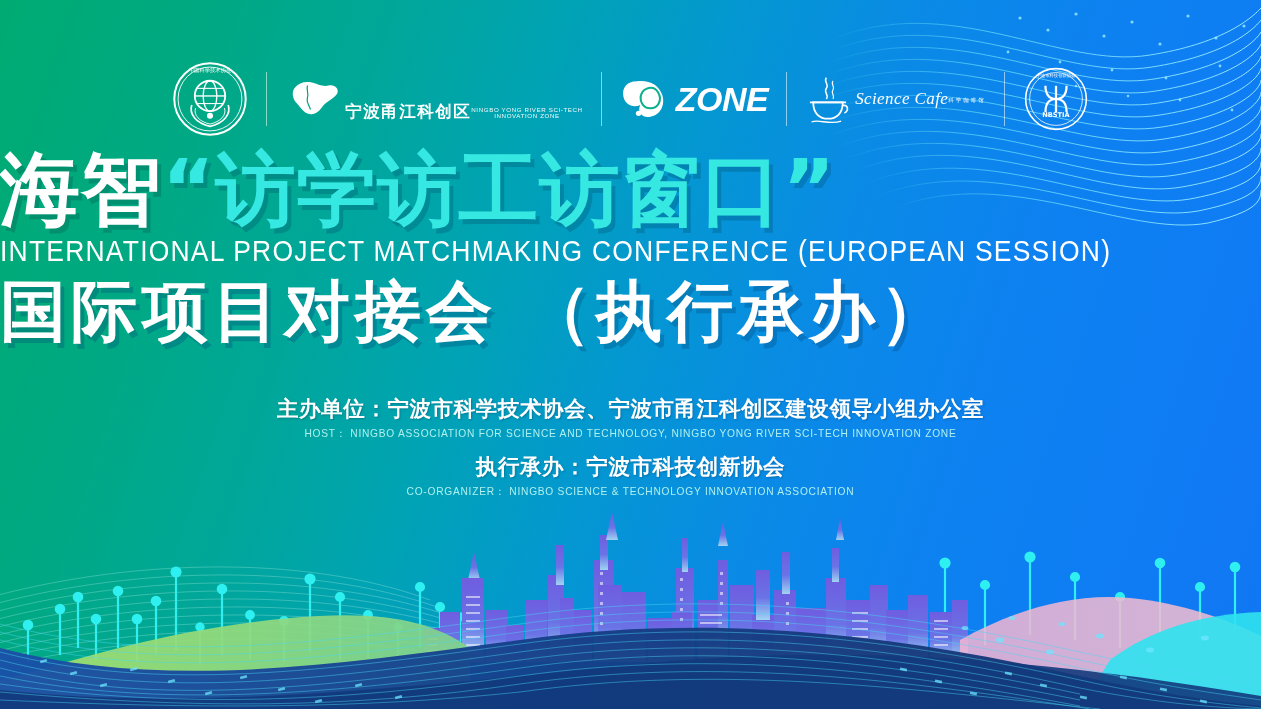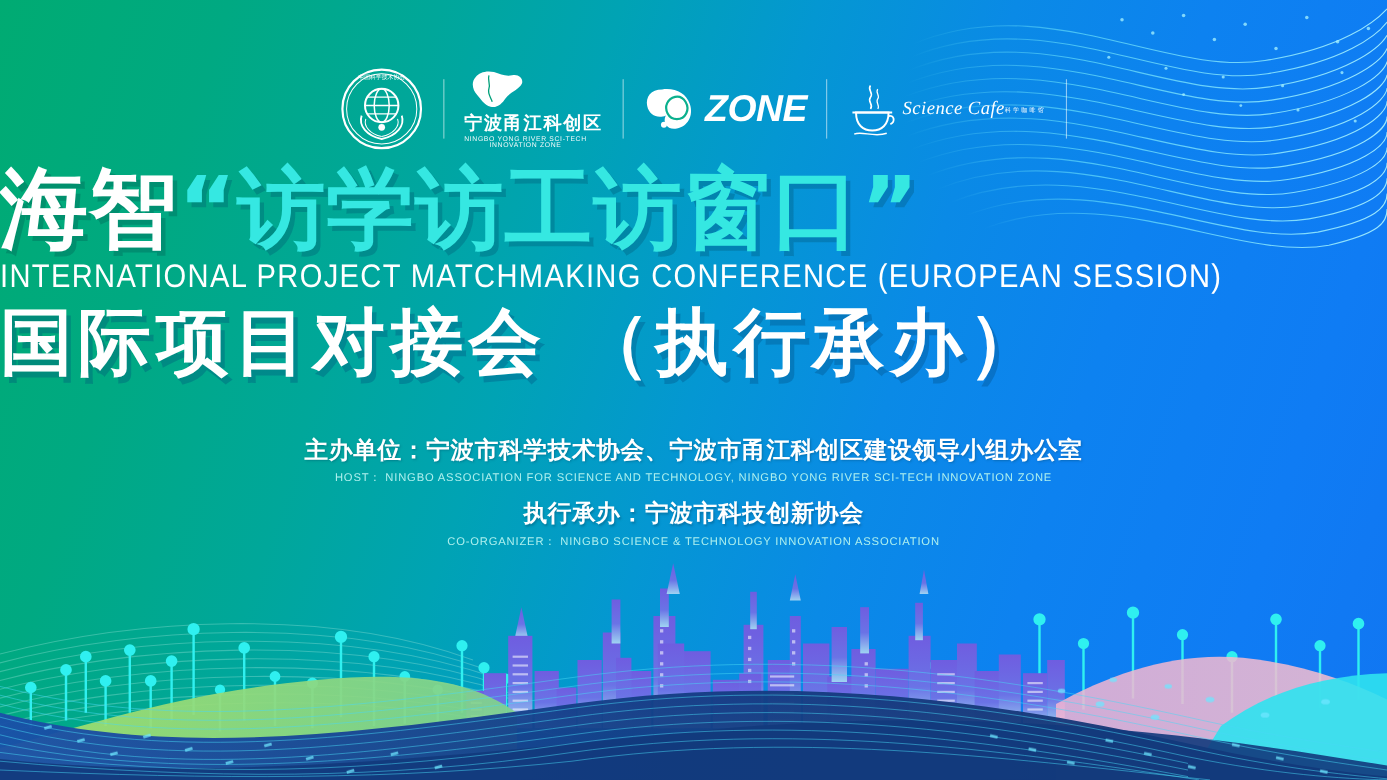--- a/index.html
+++ b/index.html
@@ -27,21 +27,21 @@
 
   
   #logo-row{
     position:absolute;top:56px;left:0;width:100%;
     display:flex;align-items:center;justify-content:center;
     gap:0px;
     z-index:6;
   }
   .logo-cell{display:flex;align-items:center;justify-content:center;height:86px;padding:0 18px;}
   .logo-sep{width:1px;height:54px;background:rgba(255,255,255,.55);flex:0 0 auto;}
-  .logo-yongjiang{display:flex;flex-direction:column;align-items:flex-start;line-height:1;}
+  .logo-yongjiang{display:flex;flex-direction:row;align-items:flex-end;line-height:1;}
   .yj-cn{color:#fff;font-size:16.5px;letter-spacing:1.5px;font-weight:700;margin-top:2px;}
   .yj-en{color:#fff;font-size:6.2px;letter-spacing:.6px;margin-top:3px;text-align:center;opacity:.95;}
   .yj-en span{display:block;}
   .aceie-wrap{display:flex;align-items:center;gap:2px;}
   .aceie-text{color:#fff;font-size:34px;font-weight:800;font-style:italic;letter-spacing:-0.5px;font-family:"Liberation Sans",sans-serif;}
   .sc-wrap{display:flex;align-items:center;gap:4px;}
   .sc-name{color:#fff;font-size:17px;font-style:italic;font-family:"Liberation Serif",serif;letter-spacing:.4px;}
   .sc-cn{color:#fff;font-size:5.5px;letter-spacing:2px;text-align:center;margin-top:2px;}
 
   
@@ -453,20 +453,31 @@
         </svg>
         <div style="display:flex;flex-direction:row;align-items:center;">
           <span class="sc-name">Science Cafe</span>
           <span class="sc-cn">科学咖啡馆</span>
         </div>
       </div>
     </div>
 
     <div class="logo-sep"></div>
 
+    <div class="logo-cell">
+      <svg width="66" height="66" viewBox="0 0 100 100">
+        <circle cx="50" cy="50" r="46" fill="none" stroke="#fff" stroke-width="2.4"></circle>
+        <circle cx="50" cy="50" r="40" fill="none" stroke="#fff" stroke-width="1.2"></circle>
+        <path d="M34,30 C34,46 42,50 50,50 C58,50 66,46 66,30" fill="none" stroke="#fff" stroke-width="3.4"></path>
+        <path d="M34,70 C34,54 42,50 50,50 C58,50 66,54 66,70" fill="none" stroke="#fff" stroke-width="3.4"></path>
+        <line x1="50" y1="30" x2="50" y2="70" stroke="#fff" stroke-width="3.4"></line>
+        <text x="50" y="78" font-size="10" fill="#fff" text-anchor="middle" font-weight="bold" font-family="DejaVu Sans, sans-serif">NBSTIA</text>
+        <text x="50" y="16" font-size="6.5" fill="#fff" text-anchor="middle" font-family="DejaVu Sans, sans-serif">宁波市科技创新协会</text>
+      </svg>
+    </div>
 
   </div>
 
   <div id="title-block">
     <div class="title-main">
       <span class="t-white">海智</span><span class="t-cyan">“访学访工访窗口”</span>
     </div>
     <div class="title-en">INTERNATIONAL PROJECT MATCHMAKING CONFERENCE (EUROPEAN SESSION)</div>
     <div class="title-cn2">国际项目对接会 （执行承办）</div>
   </div>

